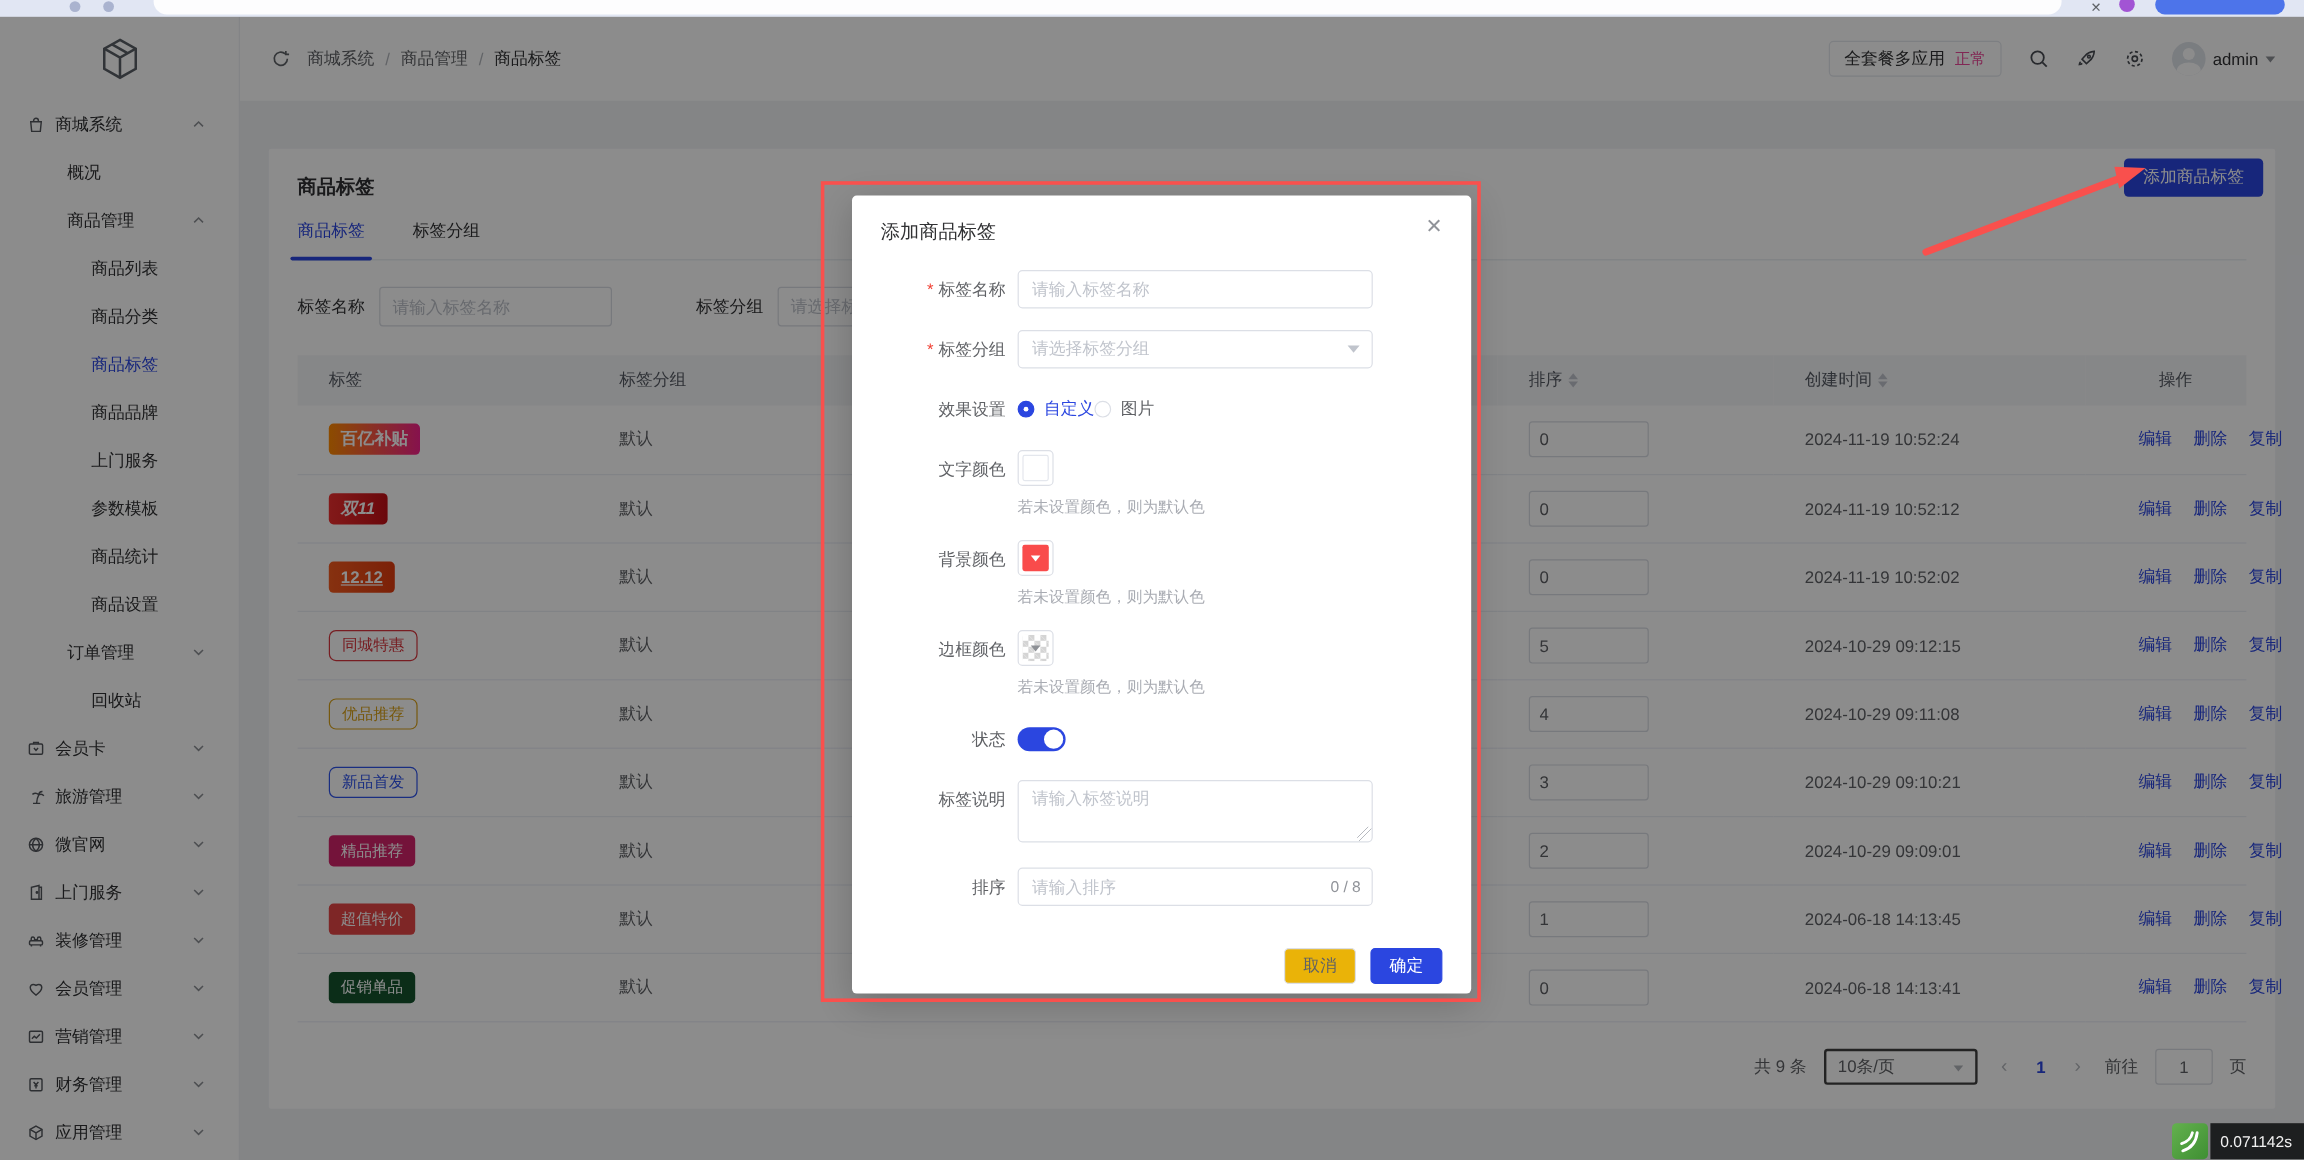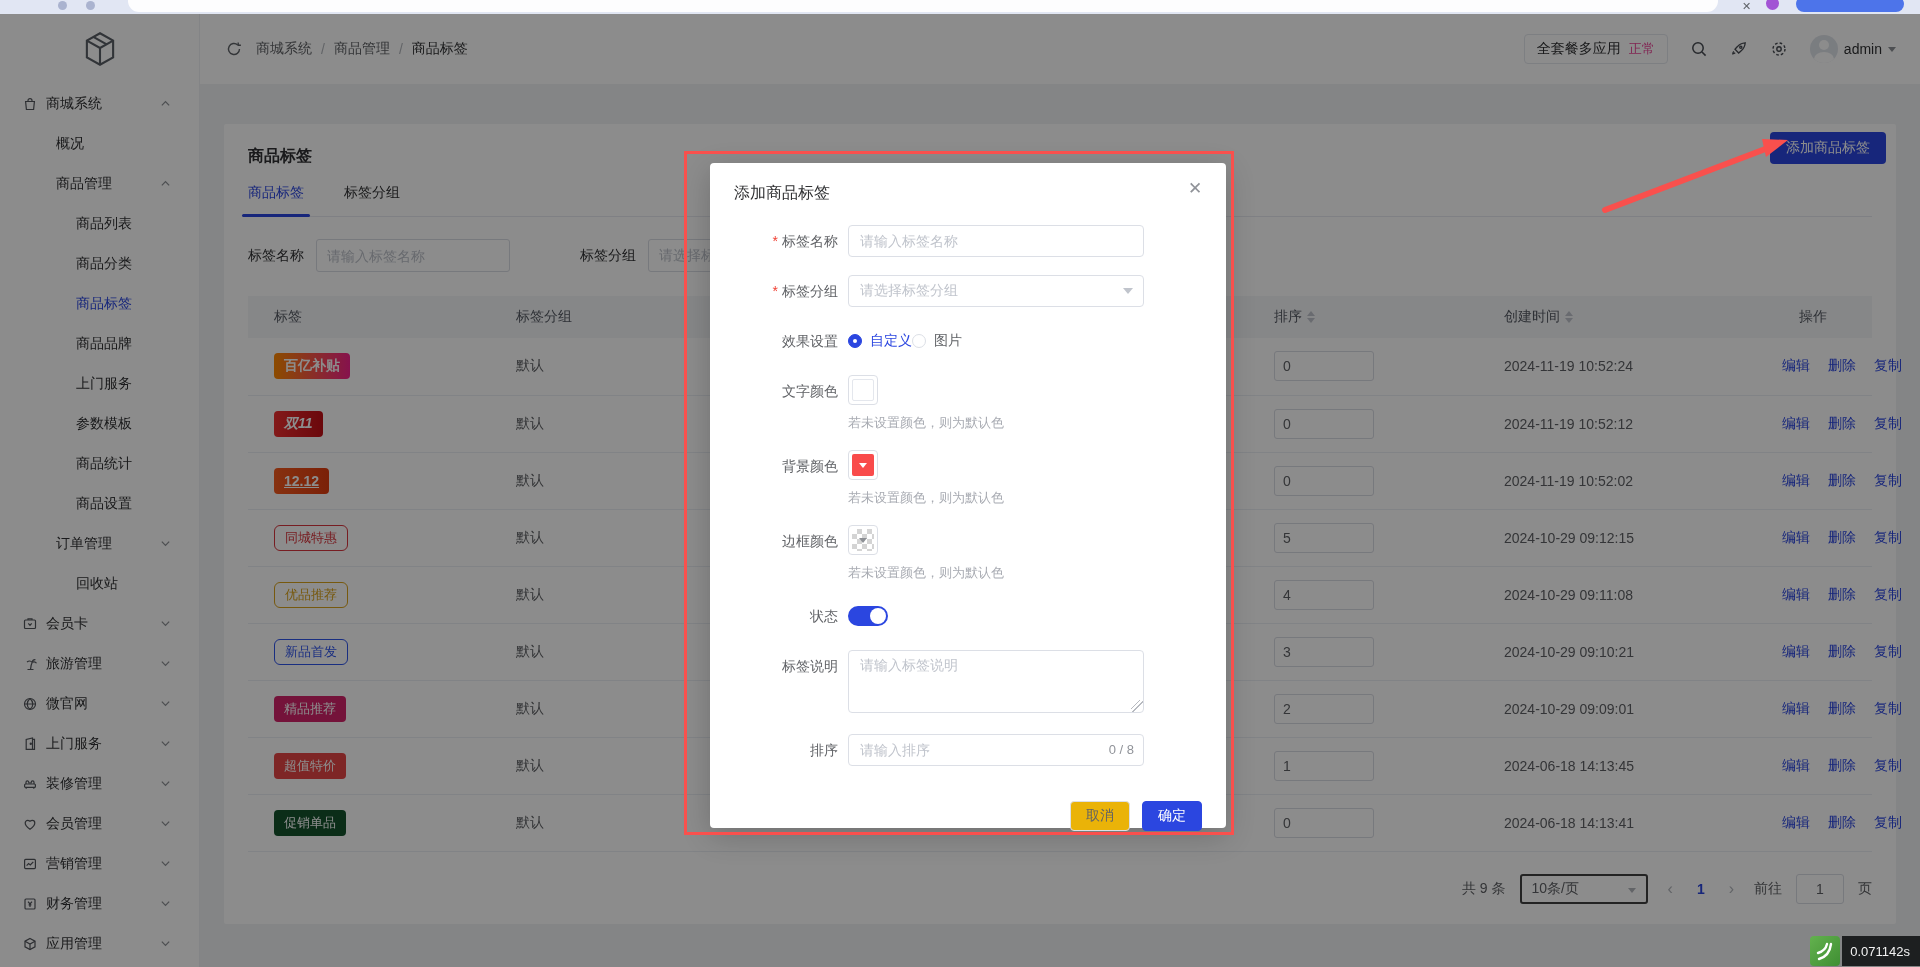--- a/index.html
+++ b/index.html
@@ -116,21 +116,21 @@
   .radio.sel { color:#2b46e0; }
   .swatch { width:30px; height:30px; border:1px solid #dcdfe6; border-radius:4px; padding:3px; cursor:pointer; background:#fff; }
   .swatch-inner { width:22px; height:22px; border-radius:2px; display:flex; align-items:center; justify-content:center; }
   .swatch-inner.empty { border:1px solid #e4e7ed; background:#fff; }
   .swatch-inner.checker { background-image:linear-gradient(45deg,#d4d4d4 25%,transparent 25%,transparent 75%,#d4d4d4 75%),linear-gradient(45deg,#d4d4d4 25%,#fff 25%,#fff 75%,#d4d4d4 75%); background-size:10px 10px; background-position:0 0,5px 5px; }
   .sw-caret { width:0;height:0;border-left:4px solid transparent;border-right:4px solid transparent;border-top:5px solid #fff; }
   .sw-caret.grey { border-top-color:#8d9095; }
   .hint { margin-top:9px; color:#a8abb2; font-size:13px; line-height:18px; }
   .toggle { width:40px; height:20px; border-radius:10px; background:#2b46e0; position:relative; cursor:pointer; margin-top:6px; }
   .toggle::after { content:""; position:absolute; right:2px; top:2px; width:16px; height:16px; border-radius:50%; background:#fff; }
-  .m-textarea { width:296px; height:63px; border:1px solid #dcdfe6; border-radius:4px; padding:6px 11px; font-size:14px; font-family:inherit; resize:none; color:#303133;
+  .m-textarea { width:296px; height:52px; border:1px solid #dcdfe6; border-radius:4px; padding:6px 11px; font-size:14px; font-family:inherit; resize:none; color:#303133;
      background-image:linear-gradient(135deg,transparent 0 6px,#b7bac0 6px 7px,transparent 7px 9px,#b7bac0 9px 10px,transparent 10px);
      background-repeat:no-repeat; background-position:right bottom; background-size:12px 12px; }
   .sort-row { position:relative; }
   .m-counter { position:absolute; right:10px; top:8px; color:#909399; font-size:13px; }
   .m-footer { display:flex; justify-content:flex-end; gap:12px; margin-top:35px; }
   .btn-cancel { height:30px; padding:5px 15px; background:#eab308; border:1px solid #dcdfe6; border-radius:4px; color:#606266; font-size:14px; cursor:pointer; }
   .btn-ok { height:30px; padding:0 15px; background:#2b46e0; border:1px solid #2b46e0; border-radius:4px; color:#fff; font-size:14px; cursor:pointer; }
 
   
   .anno-rect { position:absolute; left:684px; top:151px; width:550px; height:684px; border:3px solid #f9504d; z-index:90; pointer-events:none; }

